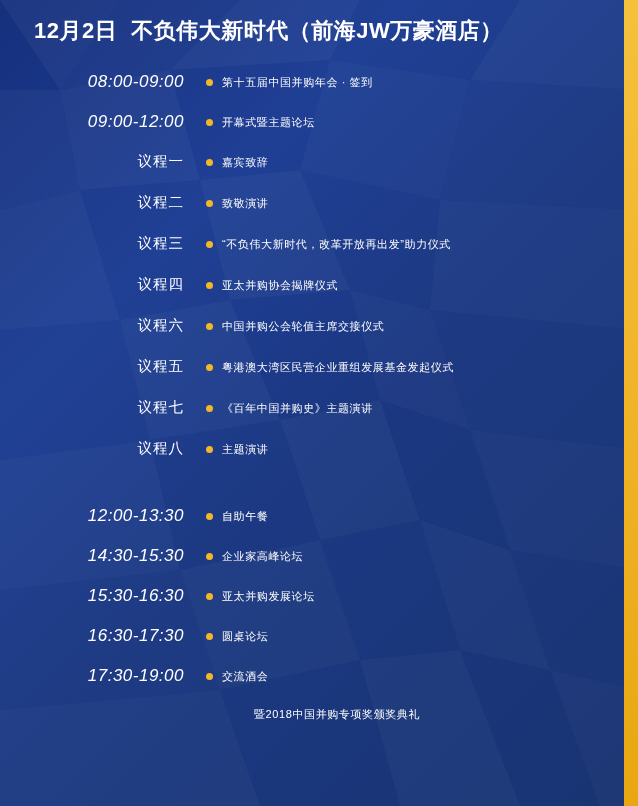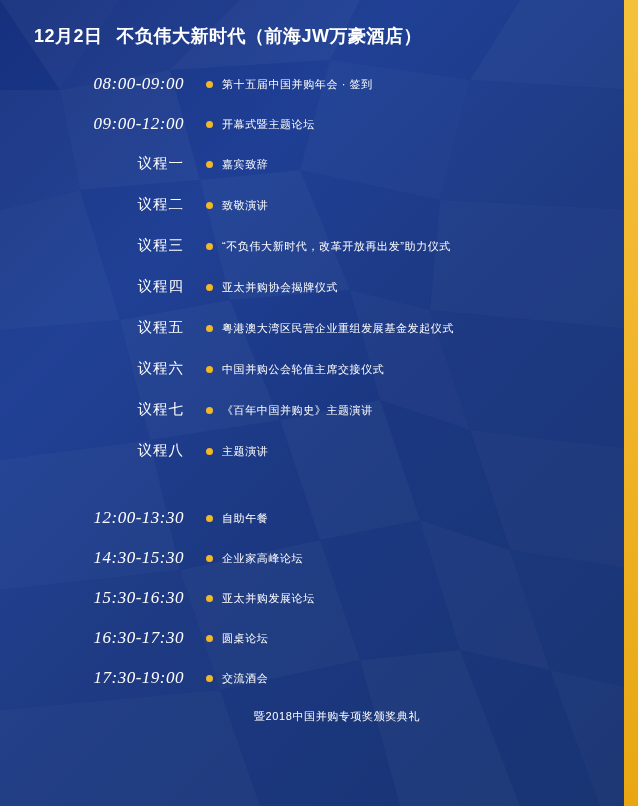--- a/index.html
+++ b/index.html
@@ -36,24 +36,24 @@
     z-index: 5;
   }
   .content {
     position: relative;
     z-index: 3;
     padding: 0 18px 0 34px;
   }
   .title-row {
     display: flex;
     align-items: baseline;
-    padding-top: 24px;
+    padding-top: 16px;
     padding-bottom: 14px;
     color: #ffffff;
-    font-size: 18px;
+    font-size: 22px;
     font-weight: bold;
     letter-spacing: 0.5px;
     white-space: nowrap;
     text-align: right;
   }
   .title-date {
     margin-right: 14px;
   }
   .schedule {
     margin-top: 2px;
@@ -66,21 +66,21 @@
   .row.agenda { min-height: 41px; }
   .row.spacer { height: 26px; min-height: 26px; }
   .time-col {
     width: 150px;
     flex: 0 0 150px;
     text-align: right;
     padding-right: 12px;
     color: #ffffff;
     font-size: 17px;
     font-style: italic;
-    font-family: Liberation Serif, serif;
+    font-family: Liberation Sans, sans-serif;
     letter-spacing: 0.5px;
     line-height: 40px;
     white-space: nowrap;
   }
   .time-col.agenda-label {
     font-size: 14.5px;
     font-style: normal;
     font-family: Liberation Mono, monospace;
     letter-spacing: 1px;
   }
@@ -207,33 +207,33 @@
 
       <div class="row agenda">
         <div class="time-col agenda-label">议程四</div>
         <div class="dot-col">
             <span class="dot"></span>
           </div>
         <div class="desc-col">亚太并购协会揭牌仪式</div>
       </div>
 
       <div class="row agenda">
+        <div class="time-col agenda-label">议程六</div>
+        <div class="dot-col">
+            <span class="dot"></span>
+          </div>
+        <div class="desc-col">中国并购公会轮值主席交接仪式</div>
+      </div>
+
+      <div class="row agenda">
         <div class="time-col agenda-label">议程五</div>
         <div class="dot-col">
             <span class="dot"></span>
           </div>
         <div class="desc-col">粤港澳大湾区民营企业重组发展基金发起仪式</div>
-      </div>
-
-      <div class="row agenda">
-        <div class="time-col agenda-label">议程六</div>
-        <div class="dot-col">
-            <span class="dot"></span>
-          </div>
-        <div class="desc-col">中国并购公会轮值主席交接仪式</div>
       </div>
 
       <div class="row agenda">
         <div class="time-col agenda-label">议程七</div>
         <div class="dot-col">
             <span class="dot"></span>
           </div>
         <div class="desc-col">《百年中国并购史》主题演讲</div>
       </div>
 

